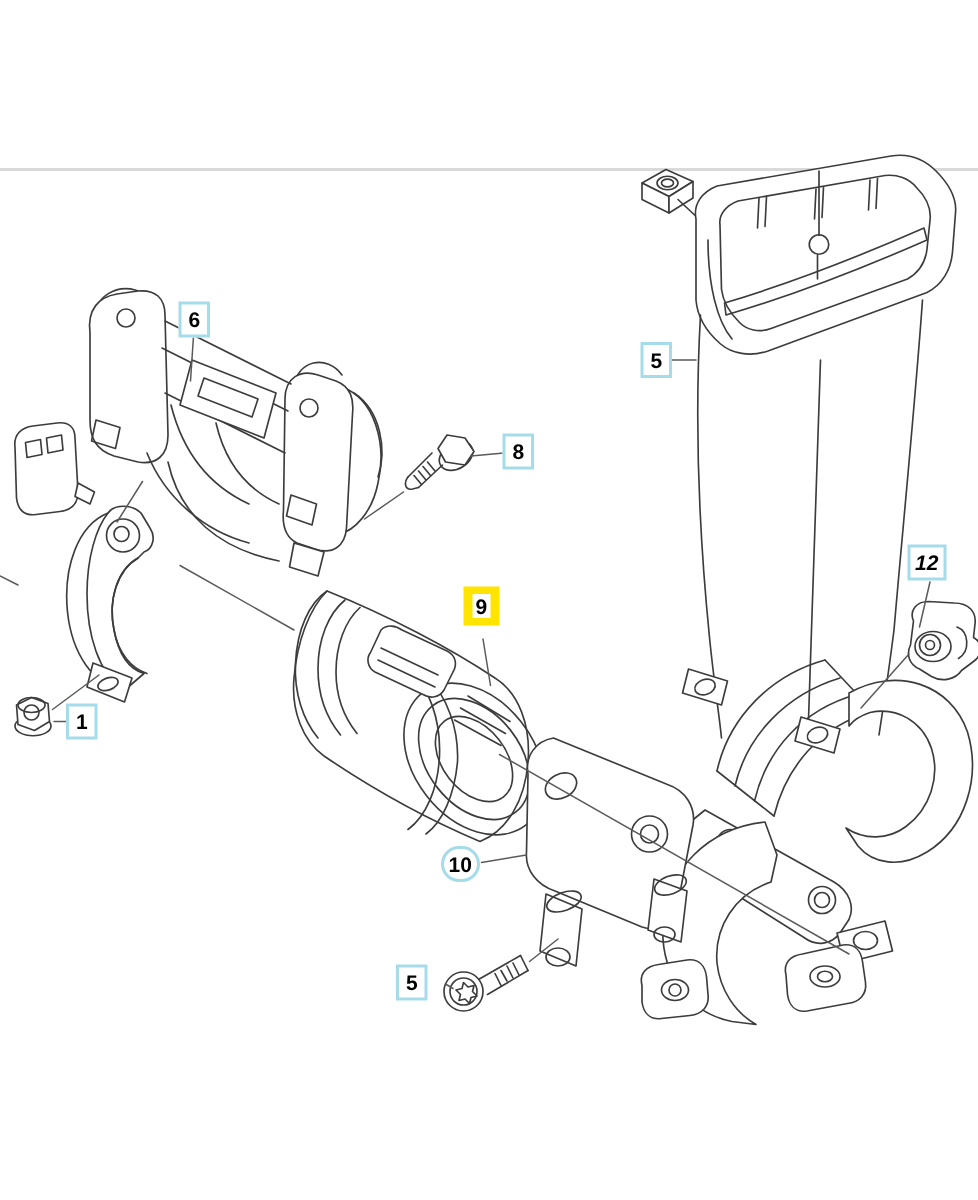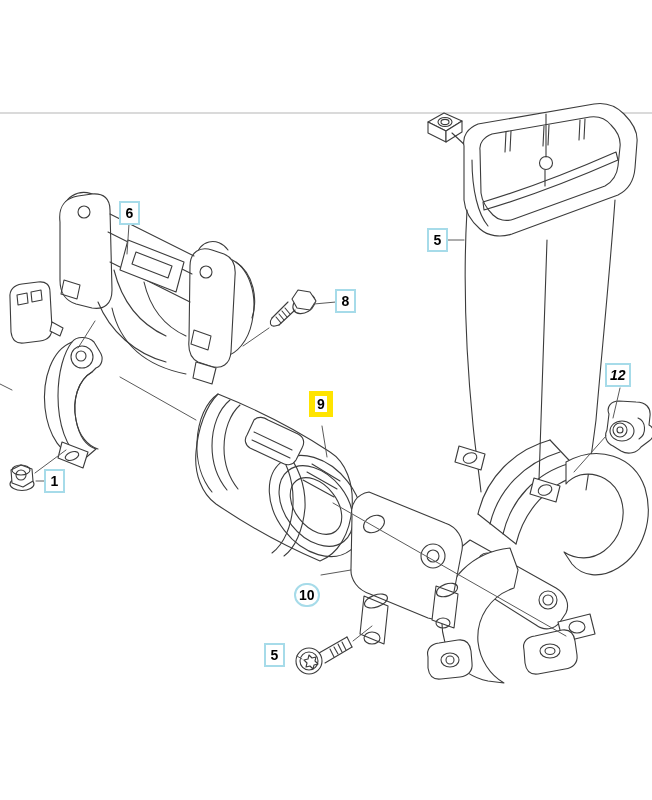--- a/index.html
+++ b/index.html
@@ -204,21 +204,21 @@
   </div>
   <div class="plabel" style="left:119px;top:201px;">
     <span class="inner">6</span>
   </div>
   <div class="plabel" style="left:335px;top:289px;">
     <span class="inner">8</span>
   </div>
   <div class="plabel highlight" style="left:309px;top:391px;">
     <span class="inner">9</span>
   </div>
-  <div class="plabel" style="left:294px;top:583px;border-radius:12px;">
+  <div class="plabel" style="left:294px;top:564px;border-radius:12px;">
     <span class="inner">10</span>
   </div>
   <div class="plabel" style="left:264px;top:643px;">
     <span class="inner">5</span>
   </div>
   <div class="plabel" style="left:605px;top:363px;font-style:italic;">
     <span class="inner">12</span>
   </div>
   <div class="plabel" style="left:44px;top:469px;">
     <span class="inner">1</span>

